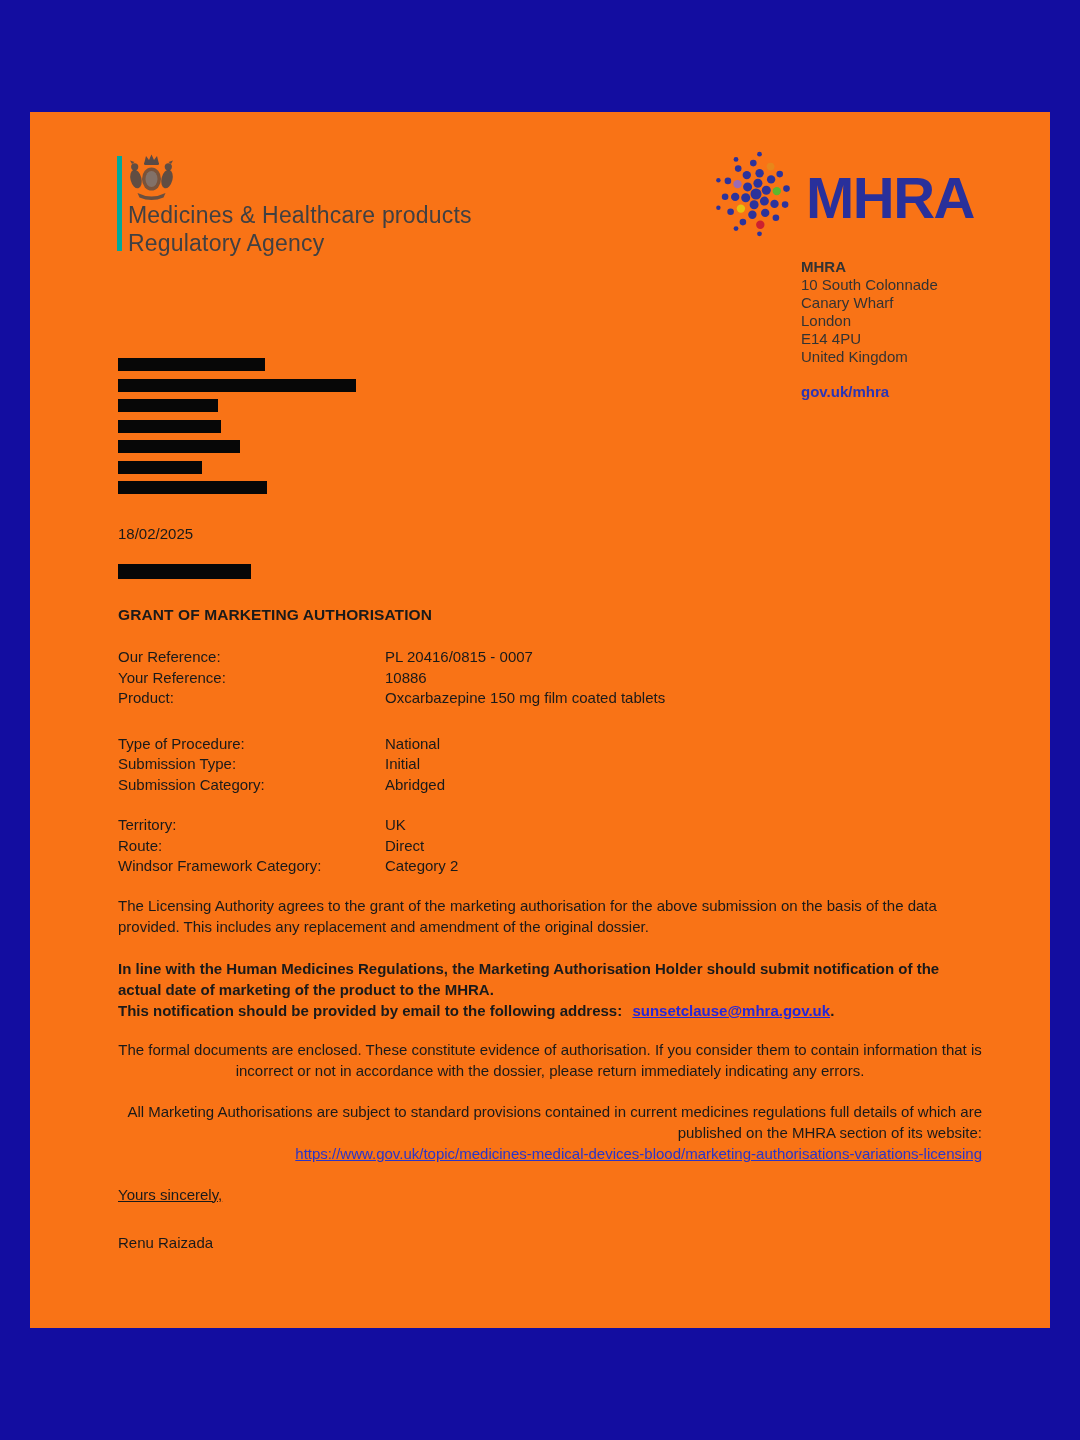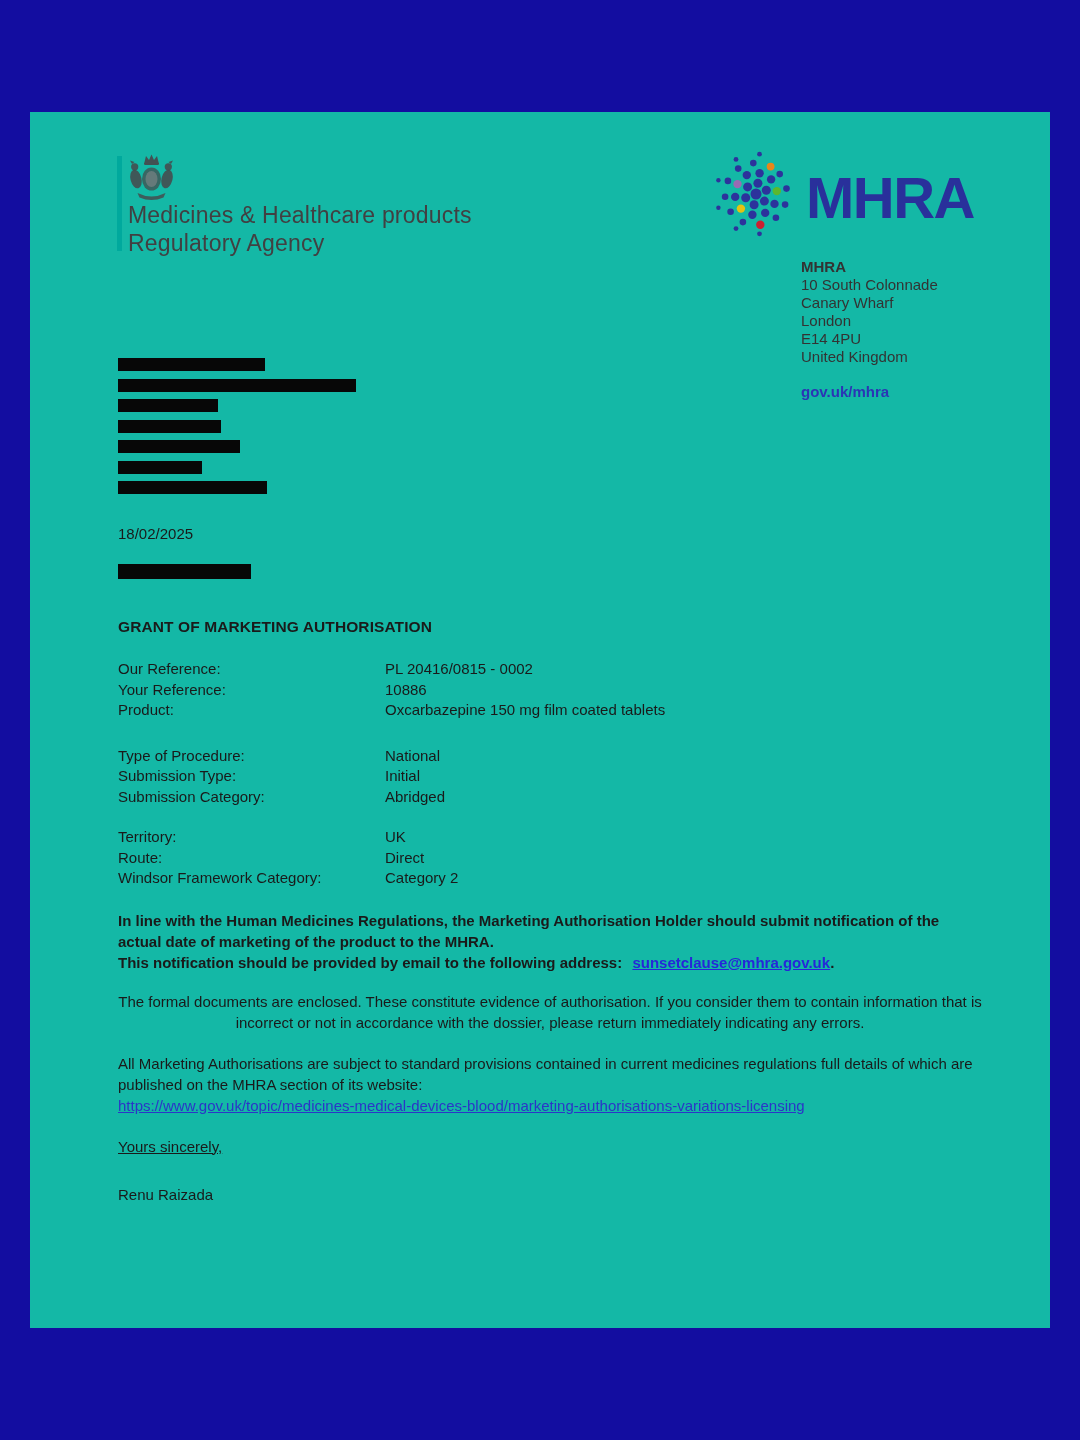--- a/index.html
+++ b/index.html
@@ -6,21 +6,21 @@
   html,body { width:1080px; height:1440px; }
   body {
     background:#130da0;
     position:relative;
     font-family:"Liberation Sans", sans-serif;
     overflow:hidden;
   }
   .page {
     position:absolute; left:30px; top:112px;
     width:1020px; height:1216px;
-    background:#14b8a6;
+    background:#f97316;
   }
 
   
   .agency-logo { position:absolute; left:87px; top:42px; width:430px; height:110px; }
   .teal-bar { position:absolute; left:0; top:2px; width:5px; height:95px; background:#00a99d; }
   .crest { position:absolute; left:11px; top:-2px; }
   .agency-name {
     position:absolute; left:11px; top:47px; width:420px;
     font-size:23px; line-height:28px; color:#414042; letter-spacing:0.2px;
   }
@@ -40,30 +40,30 @@
   
   .recipient { position:absolute; left:88px; top:246px; }
   .redact-bar { background:#070707; height:13px; margin-bottom:7.5px; }
 
   
   .letter-body {
     position:absolute; left:88px; top:411px; width:864px;
     font-size:15px; line-height:21px; color:#1a1a1a;
   }
   .salutation-redact { margin-top:20px; width:133px; height:15px; background:#070707; }
-  .subject { margin-top:37px; font-weight:bold; font-size:15.5px; letter-spacing:0.1px; }
+  .subject { margin-top:25px; font-weight:bold; font-size:15.5px; letter-spacing:0.1px; }
   .ref-group.g1 { margin-top:22px; }
   .ref-group.g2 { margin-top:25px; }
   .ref-group.g3 { margin-top:20px; }
   .ref-row { line-height:20.5px; }
   .ref-label { display:inline-block; width:267px; vertical-align:top; }
   .p1 { margin-top:18px; }
   .p2 { margin-top:21px; font-weight:bold; }
   .p3 { margin-top:18px;text-align:center; }
-  .p4 { margin-top:20px; }
+  .p4 { margin-top:20px;text-align:right; }
   .yours { margin-top:20px;text-decoration:underline; }
   .signatory { margin-top:27px; }
   a.email-link { color:#2626d8; font-weight:bold; text-decoration:underline; cursor:pointer;margin-left:6px; }
   a.url-link { color:#2b35c8; text-decoration:underline; cursor:pointer; word-break:break-all; }
 </style>
 </head>
 <body>
 
 <div class="page">
 
@@ -160,21 +160,21 @@
   <div class="letter-body">
 
     <div class="date">18/02/2025</div>
 
     <div class="salutation-redact"></div>
 
     <div class="subject">GRANT OF MARKETING AUTHORISATION</div>
 
     <div class="ref-group g1">
       <div class="ref-row">
-        <span class="ref-label">Our Reference:</span><span class="ref-value">PL 20416/0815 - 0002</span>
+        <span class="ref-label">Our Reference:</span><span class="ref-value">PL 20416/0815 - 0007</span>
       </div>
       <div class="ref-row">
         <span class="ref-label">Your Reference:</span><span class="ref-value">10886</span>
       </div>
       <div class="ref-row">
         <span class="ref-label">Product:</span><span class="ref-value">Oxcarbazepine 150 mg film coated tablets</span>
       </div>
     </div>
 
     <div class="ref-group g2">
@@ -194,20 +194,21 @@
         <span class="ref-label">Territory:</span><span class="ref-value">UK</span>
       </div>
       <div class="ref-row">
         <span class="ref-label">Route:</span><span class="ref-value">Direct</span>
       </div>
       <div class="ref-row">
         <span class="ref-label">Windsor Framework Category:</span><span class="ref-value">Category 2</span>
       </div>
     </div>
 
+    <div class="p1">The Licensing Authority agrees to the grant of the marketing authorisation for the above submission on the basis of the data provided. This includes any replacement and amendment of the original dossier.</div>
 
     <div class="p2">
       <div>In line with the Human Medicines Regulations, the Marketing Authorisation Holder should submit notification of the actual date of marketing of the product to the MHRA.</div>
       <div><span>This notification should be provided by email to the following address: </span><a class="email-link">sunsetclause@mhra.gov.uk</a><span>.</span></div>
     </div>
 
     <div class="p3">The formal documents are enclosed. These constitute evidence of authorisation. If you consider them to contain information that is incorrect or not in accordance with the dossier, please return immediately indicating any errors.</div>
 
     <div class="p4">
       <div>All Marketing Authorisations are subject to standard provisions contained in current medicines regulations full details of which are published on the MHRA section of its website:</div>

